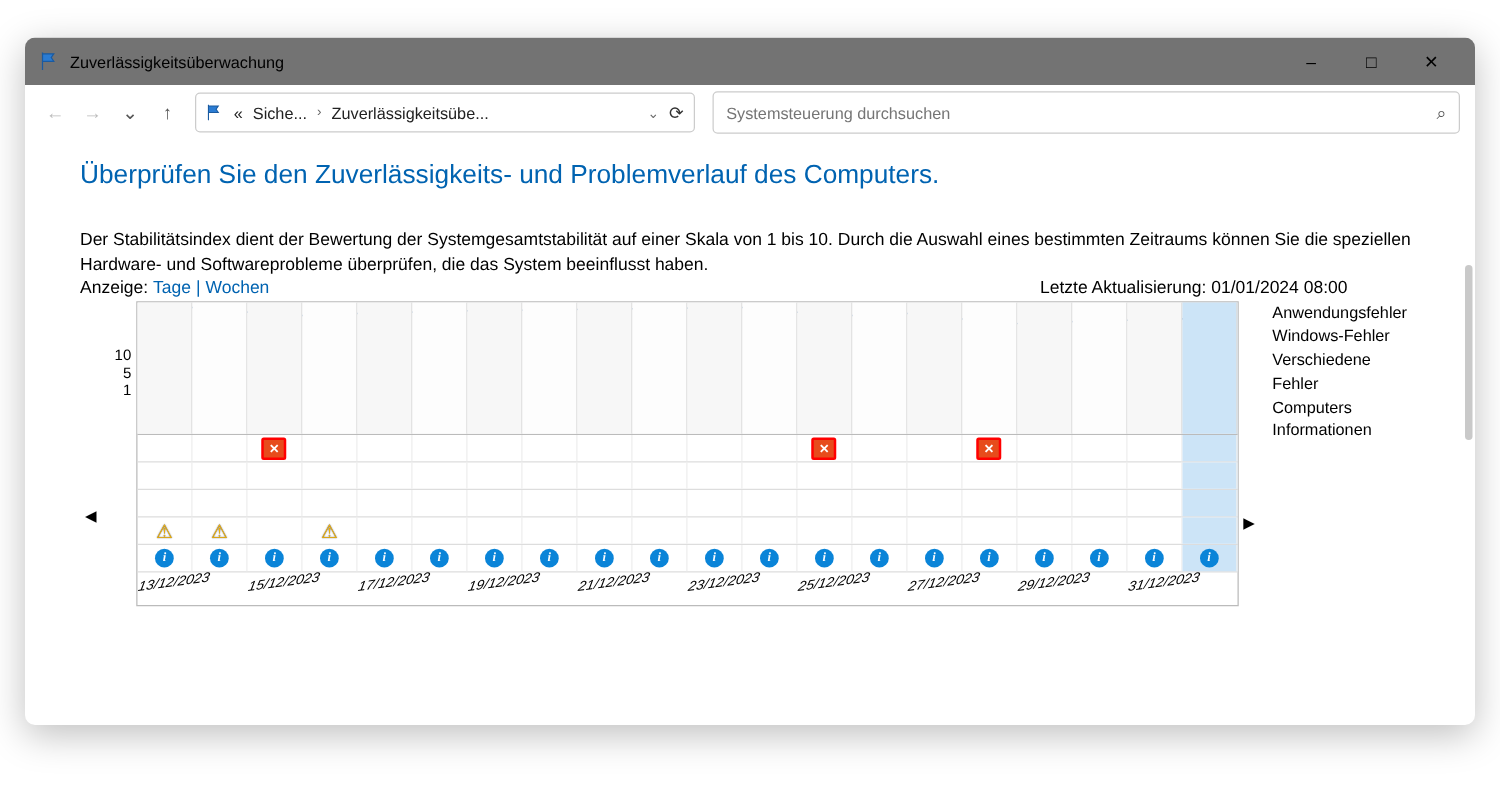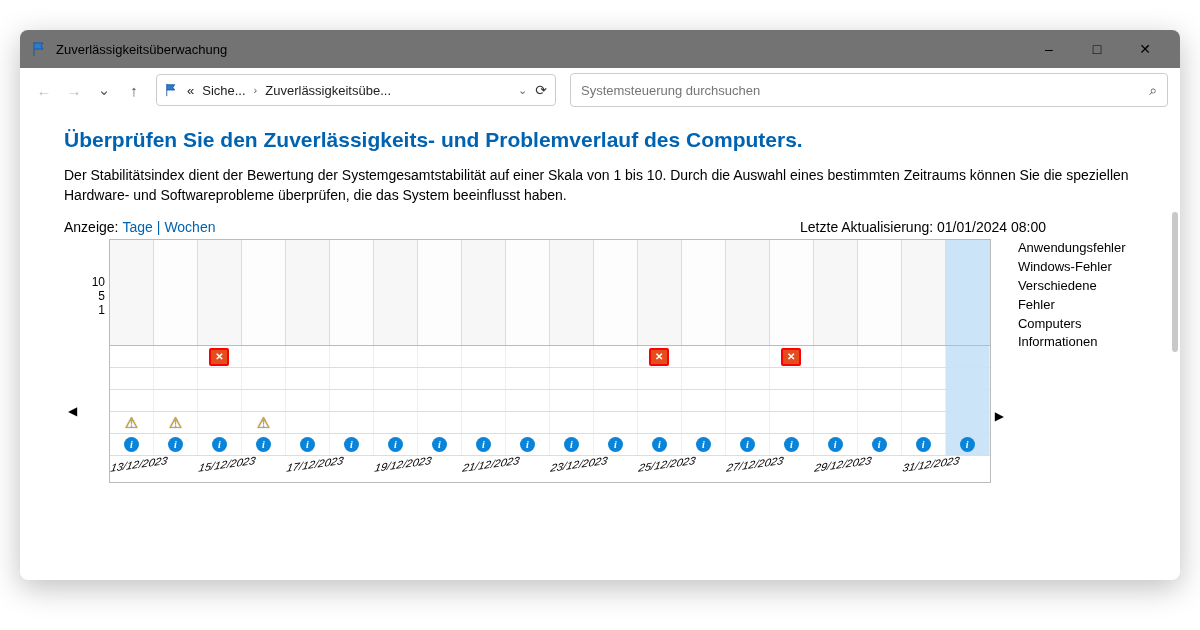--- a/index.html
+++ b/index.html
@@ -14,26 +14,26 @@
 .navbtn{width:24px;text-align:center;color:#555;font-size:15px;cursor:pointer}
 .navbtn.disabled{color:#bbb}
 .addrbar{flex:0 0 400px;height:32px;border:1px solid #ccc;border-radius:4px;display:flex;align-items:center;padding:0 8px;gap:8px;font-size:13px;color:#222;margin-left:4px}
 .addrbar .chev{color:#666;font-size:11px}
 .addr-spacer{flex:1}
 .refresh{color:#333;font-size:14px}
 .searchbar{flex:1;height:32px;border:1px solid #ccc;border-radius:4px;display:flex;align-items:center;padding:16px 10px;margin-left:8px;color:#777;font-size:13px}
 .searchbar input{border:none;flex:1;font-size:13px;color:#333;outline:none;background:transparent}
 .search-icon{color:#555;font-size:14px}
 .content{flex:1;padding:16px 44px 0 44px;overflow:hidden;position:relative}
-.heading{color:#0063b1;font-size:21px;font-weight:700;margin-bottom:14px}
-.desc{font-size:14px;color:#000;line-height:1.4;margin-bottom:14px}
+.heading{color:#0063b1;font-size:21px;font-weight:400;margin-bottom:30px}
+.desc{font-size:14px;color:#000;line-height:1.4;}
 .viewrow{display:flex;font-size:14px;color:#000;margin-bottom:4px}
 .viewrow .lnk{color:#0063b1;cursor:pointer}
 .viewrow .sep{color:#0063b1;margin:0 4px}
-.viewrow .right{margin-left:auto;margin-right:90px}
+.viewrow .right{margin-left:auto;margin-right:58px}
 .chartwrap{display:flex;align-items:flex-start;position:relative}
 .yaxis{width:28px;font-size:12px;color:#000;margin-top:8px;display:flex;flex-direction:column;justify-content:center;height:98px;text-align:right;padding-right:4px}
 .chart{border:1px solid #bbb;width:890px}
 .gridtop{height:106px;position:relative;border-bottom:1px solid #bbb;display:flex}
 .col{flex:1;border-right:1px solid #ddd;background:#f7f7f7;position:relative}
 .col:nth-child(odd){background:#fdfdfd}
 .col.sel{background:#cce4f7}
 .linecanvas{position:absolute;inset:0;pointer-events:none}
 .iconrow{height:22px;display:flex;border-bottom:1px solid #ddd}
 .iconrow .cell{flex:1;border-right:1px solid #eee;display:flex;align-items:center;justify-content:center}

